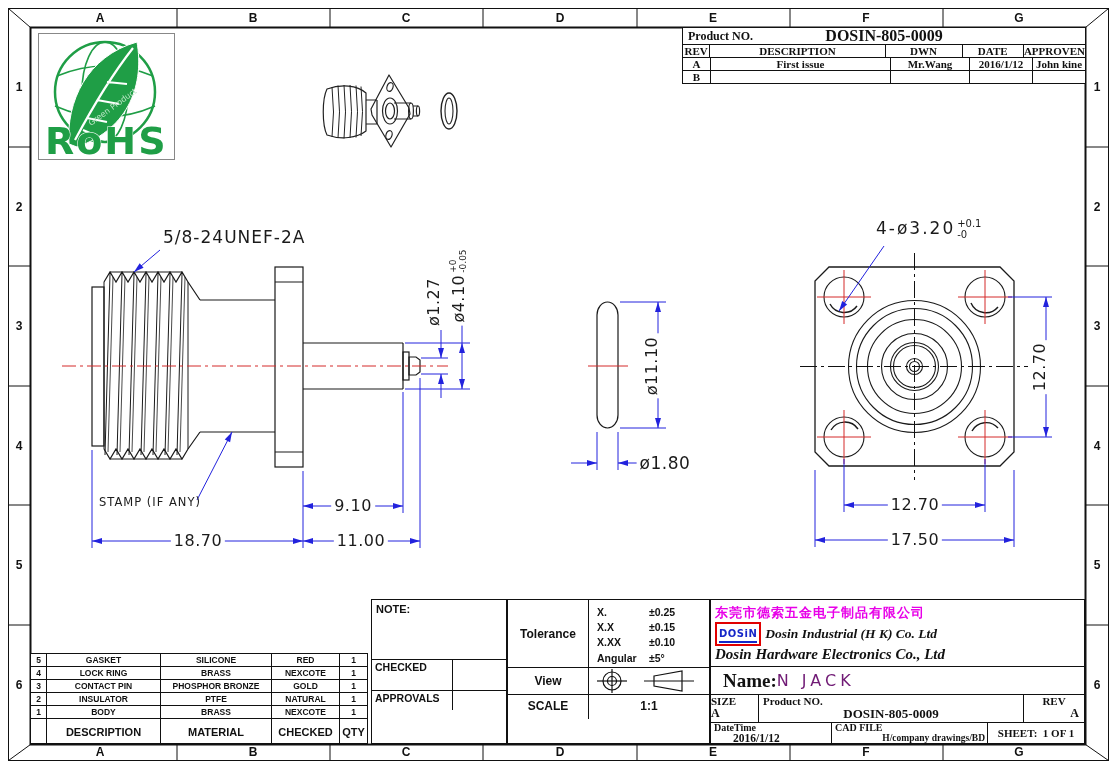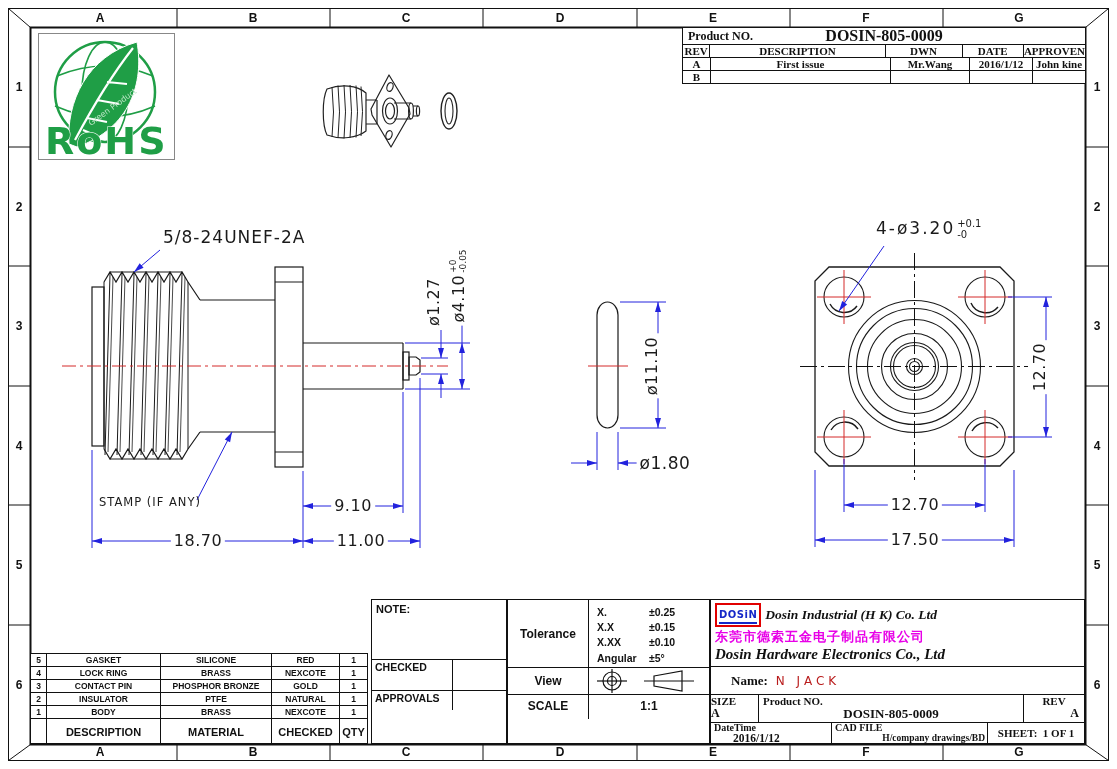--- a/index.html
+++ b/index.html
@@ -323,34 +323,34 @@
     </div>
     <div class="cellflex" style="height:24px">
       <div class="br sans tc" style="width:80px;font-size:12px;line-height:23px" data-name="scale-label">SCALE</div>
       <div class="sans tc" style="flex:1;font-size:12px;line-height:23px" data-name="scale-value">1:1</div>
     </div>
   </div>
 
   <div class="block" data-name="company-block" style="left:710px;top:599px;width:375px;height:145px">
     <div class="cellflex" style="height:66px">
       <div style="width:252px;padding:3px 0 0 4px">
+        <div style="color:#e800e8;font-weight:700;font-size:13px;letter-spacing:1px;margin-top:1px" data-name="company-name-cn">东莞市德索五金电子制品有限公司</div>
         <div style="display:flex;align-items:center;gap:4px">
           <span data-name="dosin-logo" style="display:inline-block;border:2px solid #e10000;background:#fff;padding:0 2px 1px 2px;line-height:1">
             <span style="color:#1527c8;font-weight:900;font-size:10px;font-family:'DejaVu Sans',sans-serif;letter-spacing:.5px" data-name="dosin-logo-text">DOSiN</span>
             <span style="display:block;height:2px;background:#1527c8;margin-top:1px"></span>
           </span>
           <span class="ser" style="font-style:italic;font-size:13.5px" data-name="company-name-en1">Dosin Industrial (H K) Co. Ltd</span>
         </div>
-        <div style="color:#e800e8;font-weight:700;font-size:13px;letter-spacing:1px;margin-top:1px" data-name="company-name-cn">东莞市德索五金电子制品有限公司</div>
         <div class="ser" style="font-style:italic;font-size:15px" data-name="company-name-en2">Dosin Hardware Electronics Co., Ltd</div>
       </div>
     </div>
     <div class="cellflex" style="height:28px;border-top:1px solid #111;align-items:center">
-      <span class="ser" style="font-size:13px;padding-left:20px" data-name="name-label">Name:</span>
-      <span style="font-family:'DejaVu Sans',sans-serif;font-size:12px;color:#b91c1c;letter-spacing:4px;margin-left:8px" data-name="part-name-value">N JACK</span>
+      <span class="ser" style="font-size:19px;padding-left:12px" data-name="name-label">Name:</span>
+      <span style="font-family:'DejaVu Sans',sans-serif;font-size:16px;color:#701a75;letter-spacing:4px;margin-left:0" data-name="part-name-value">N JACK</span>
     </div>
     <div class="cellflex" style="height:28px;border-top:1px solid #111">
       <div class="br" style="width:47px;text-align:left">
         <div class="ser" style="font-size:11px;line-height:12px" data-name="size-label">SIZE</div>
         <div class="ser" style="font-size:12px;line-height:13px" data-name="size-value">A</div>
       </div>
       <div class="br" style="width:264px;position:relative">
         <div class="ser" style="font-size:11px;line-height:12px;padding-left:4px" data-name="product-no-label-2">Product NO.</div>
         <div class="ser tc" style="font-size:13px;line-height:14px" data-name="product-no-value-2">DOSIN-805-0009</div>
       </div>

